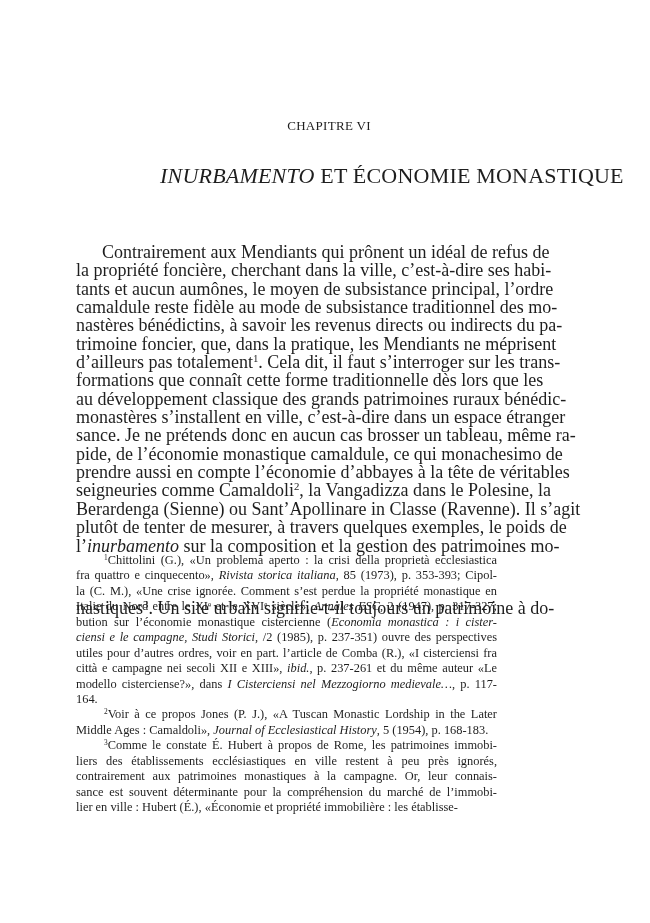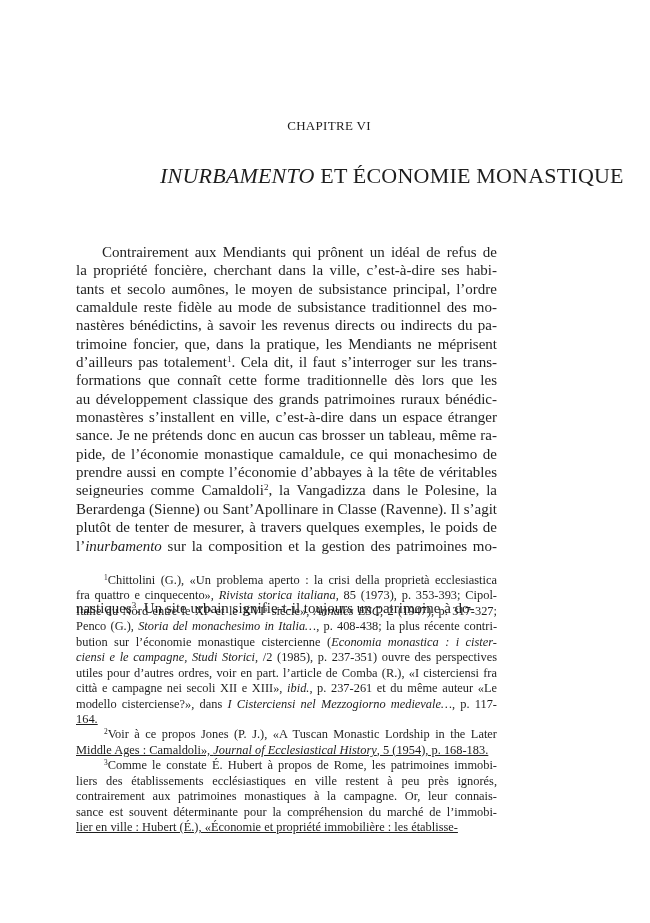--- a/index.html
+++ b/index.html
@@ -4,43 +4,43 @@
   <style>
     html, body { margin: 0; padding: 0; background: #ffffff; }
     body { width: 650px; height: 923px; position: relative; overflow: hidden;
            font-family: "Liberation Serif", "DejaVu Serif", serif; color: #1e1e1e; }
     .page { position: absolute; left: 0; top: 0; width: 650px; height: 923px; }
     .chapter-label { position: absolute; top: 118px; left: 0; width: 650px; text-align: center;
                      font-size: 13px; letter-spacing: 0.3px; padding-left: 8px; box-sizing: border-box; }
     .chapter-title { position: absolute; top: 163px; left: 112px; font-size: 22px; letter-spacing: 0.2px; white-space: nowrap; margin-left: 48px; }
     .chapter-title i { font-style: italic; }
     .body-text { position: absolute; top: 243px; left: 76px; width: 421px; }
-    .line { font-size: 15px; line-height: 18.35px; height: 18.35px; white-space: nowrap;
+    .line { font-size: 18px; line-height: 18.35px; height: 18.35px; white-space: nowrap;
             text-align: justify; text-align-last: justify; }
     .line.first { text-indent: 26px; }
     .line.last { text-align-last: left; margin-top: 44px; }
-    .fn-block { position: absolute; top: 553px; left: 76px; width: 421px; margin-top: 20px; }
+    .fn-block { position: absolute; top: 553px; left: 76px; width: 421px; }
     .fline { font-size: 12.4px; line-height: 15.45px; height: 15.45px; white-space: nowrap;
              text-align: justify; text-align-last: justify; }
     .fline.first { text-indent: 28px; }
-    .fline.last { text-align-last: left; text-decoration: underline; }
+    .fline.last { text-align-last: left; }
     sup { font-size: 0.6em; line-height: 0; vertical-align: 0.55em; }
     i { font-style: italic; }
   </style>
 </head>
 <body>
 
 <div class="page">
   <div class="chapter-label">CHAPITRE VI</div>
   <div class="chapter-title"><i>INURBAMENTO</i><span> ET ÉCONOMIE MONASTIQUE</span></div>
 
   <div class="body-text" id="body">
       <div class="line first">Contrairement aux Mendiants qui prônent un idéal de refus de</div>
       <div class="line">la propriété foncière, cherchant dans la ville, c’est-à-dire ses habi-</div>
-      <div class="line">tants et secolo aumônes, le moyen de subsistance principal, l’ordre</div>
+      <div class="line">tants et aucun aumônes, le moyen de subsistance principal, l’ordre</div>
       <div class="line">camaldule reste fidèle au mode de subsistance traditionnel des mo-</div>
       <div class="line">nastères bénédictins, à savoir les revenus directs ou indirects du pa-</div>
       <div class="line">trimoine foncier, que, dans la pratique, les Mendiants ne méprisent</div>
       <div class="line">d’ailleurs pas totalement<sup>1</sup>. Cela dit, il faut s’interroger sur les trans-</div>
       <div class="line">formations que connaît cette forme traditionnelle dès lors que les</div>
       <div class="line">au développement classique des grands patrimoines ruraux bénédic-</div>
       <div class="line">monastères s’installent en ville, c’est-à-dire dans un espace étranger</div>
       <div class="line">sance. Je ne prétends donc en aucun cas brosser un tableau, même ra-</div>
       <div class="line">pide, de l’économie monastique camaldule, ce qui monachesimo de</div>
       <div class="line">prendre aussi en compte l’économie d’abbayes à la tête de véritables</div>
@@ -48,22 +48,22 @@
       <div class="line">Berardenga (Sienne) ou Sant’Apollinare in Classe (Ravenne). Il s’agit</div>
       <div class="line">plutôt de tenter de mesurer, à travers quelques exemples, le poids de</div>
       <div class="line">l’<i>inurbamento</i> sur la composition et la gestion des patrimoines mo-</div>
       <div class="line last">nastiques<sup>3</sup>. Un site urbain signifie-t-il toujours un patrimoine à do-</div>
     </div>
 
   <div class="fn-block" id="fns">
       <div>
         <div class="fline first"><sup>1</sup>Chittolini (G.), «Un problema aperto : la crisi della proprietà ecclesiastica</div>
         <div class="fline">fra quattro e cinquecento», <i>Rivista storica italiana</i>, 85 (1973), p. 353-393; Cipol-</div>
+        <div class="fline">la (C. M.), «Une crise ignorée. Comment s’est perdue la propriété monastique en</div>
         <div class="fline">Italie du Nord entre le XIᵉ et le XVIᵉ siècle», <i>Annales ESC</i>, 2 (1947), p. 317-327;</div>
-        <div class="fline">Penco (G.), <i>Storia del monachesimo in Italia…</i>, p. 408-438; la plus récente contri-</div>
         <div class="fline">bution sur l’économie monastique cistercienne (<i>Economia monastica : i cister-</i></div>
         <div class="fline"><i>ciensi e le campagne, Studi Storici</i>, /2 (1985), p. 237-351) ouvre des perspectives</div>
         <div class="fline">utiles pour d’autres ordres, voir en part. l’article de Comba (R.), «I cisterciensi fra</div>
         <div class="fline">città e campagne nei secoli XII e XIII», <i>ibid.</i>, p. 237-261 et du même auteur «Le</div>
         <div class="fline">modello cisterciense?», dans <i>I Cisterciensi nel Mezzogiorno medievale…</i>, p. 117-</div>
         <div class="fline last">164.</div>
       </div>
       <div>
         <div class="fline first"><sup>2</sup>Voir à ce propos Jones (P. J.), «A Tuscan Monastic Lordship in the Later</div>
         <div class="fline last">Middle Ages : Camaldoli», <i>Journal of Ecclesiastical History</i>, 5 (1954), p. 168-183.</div>

